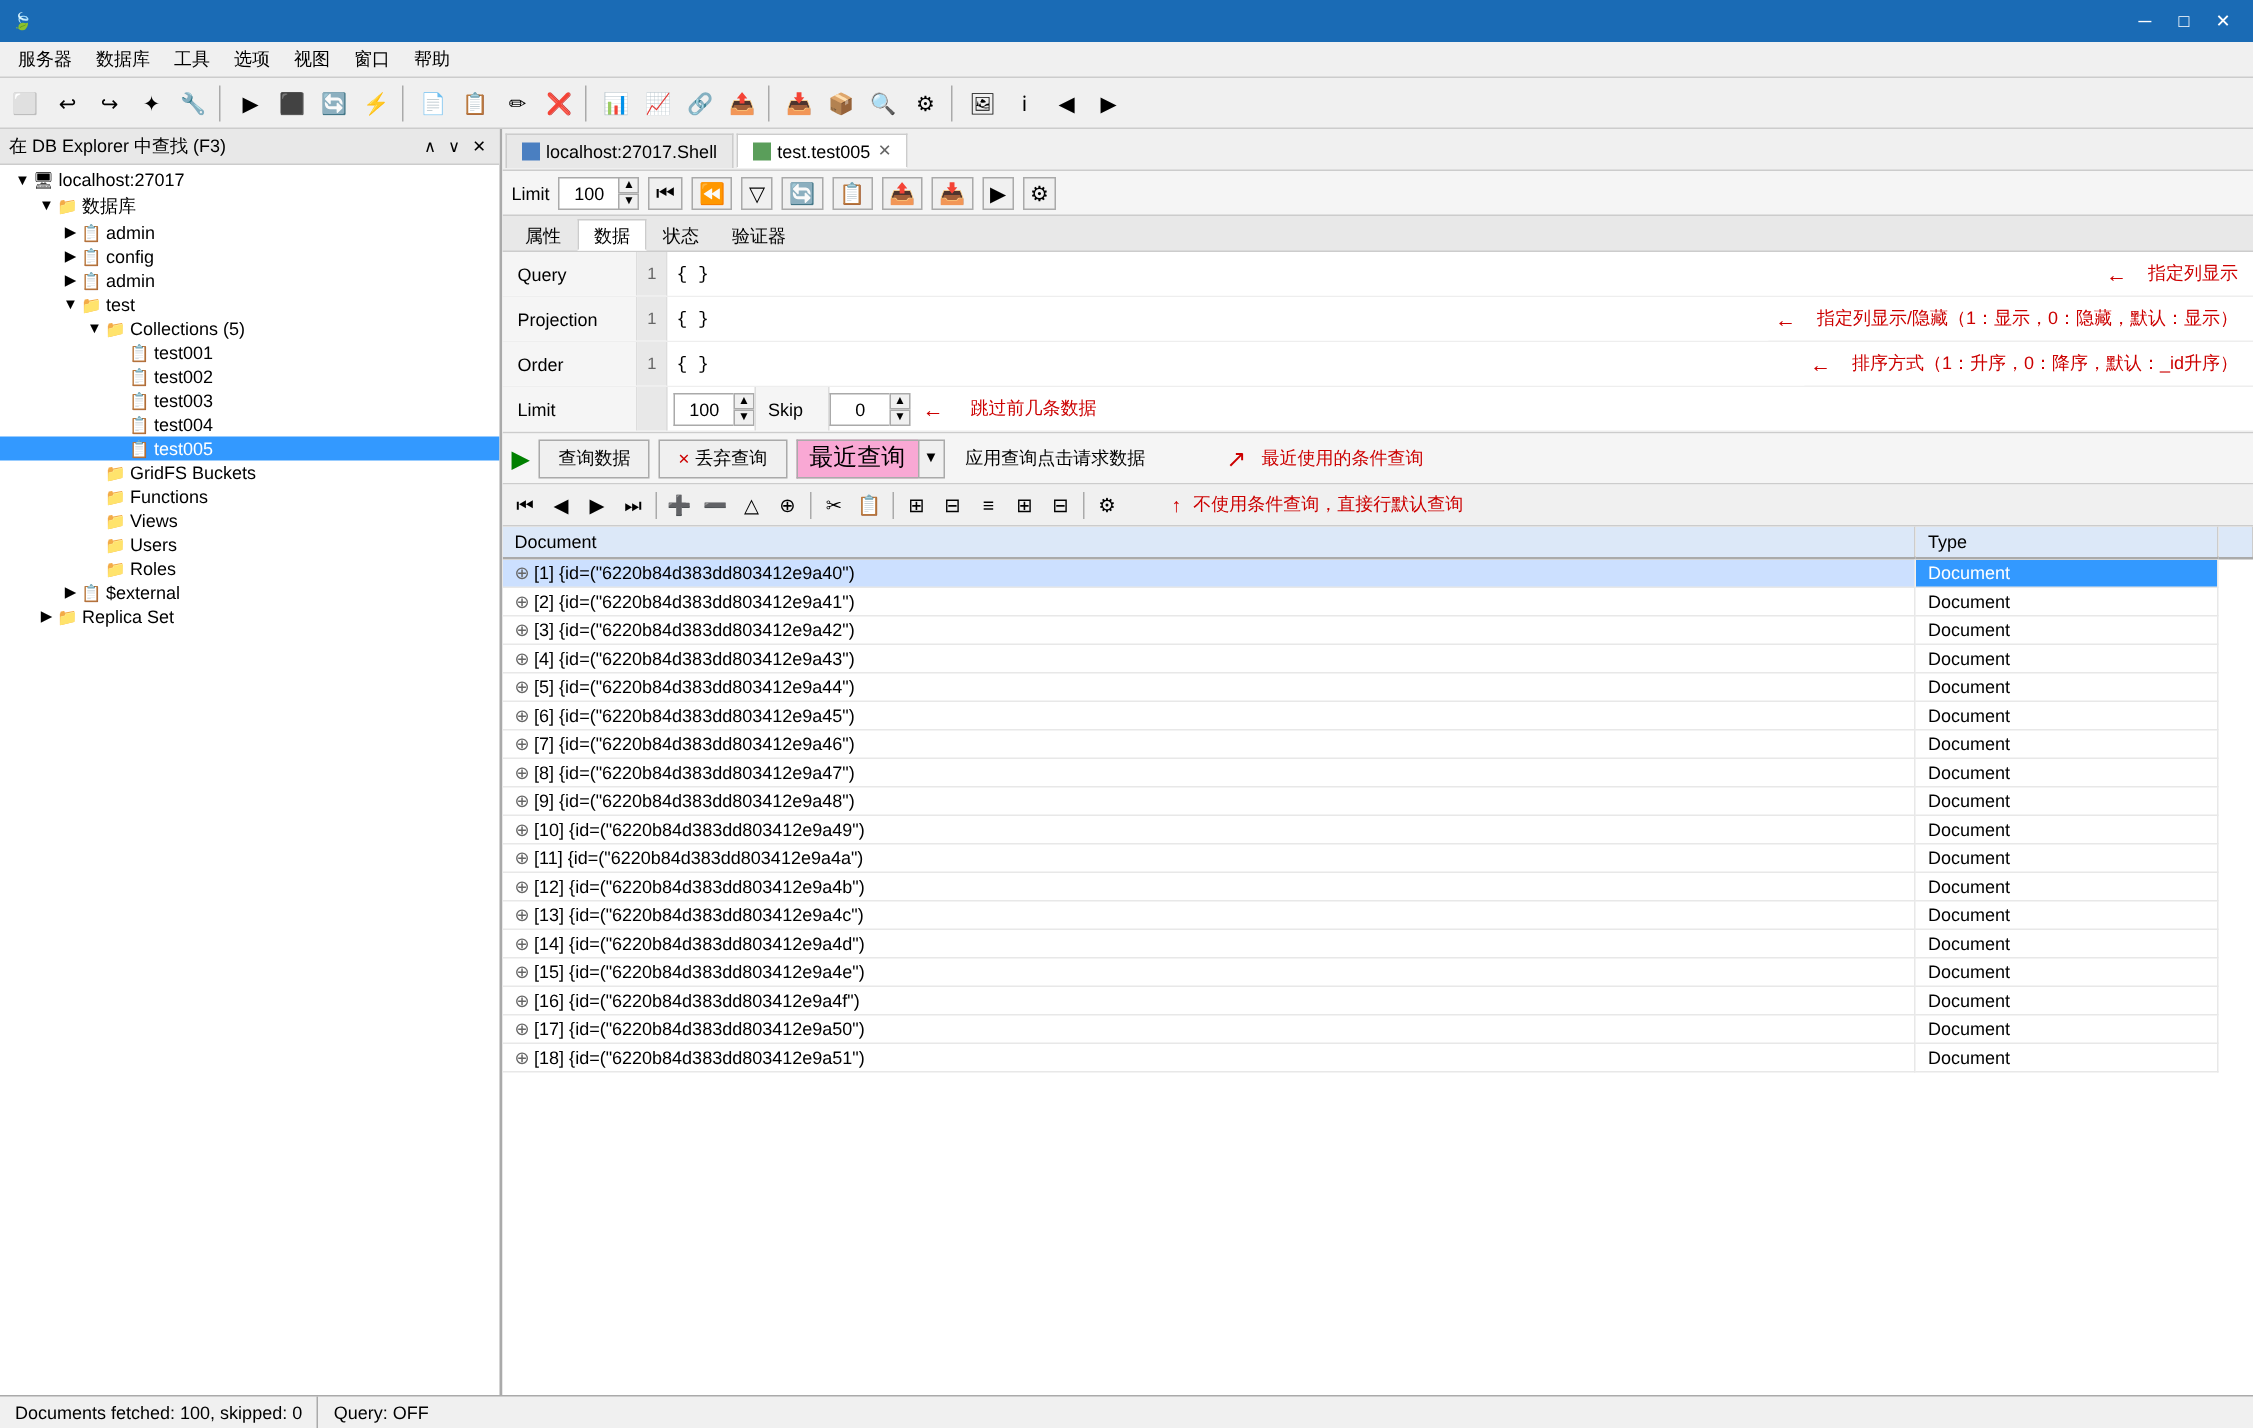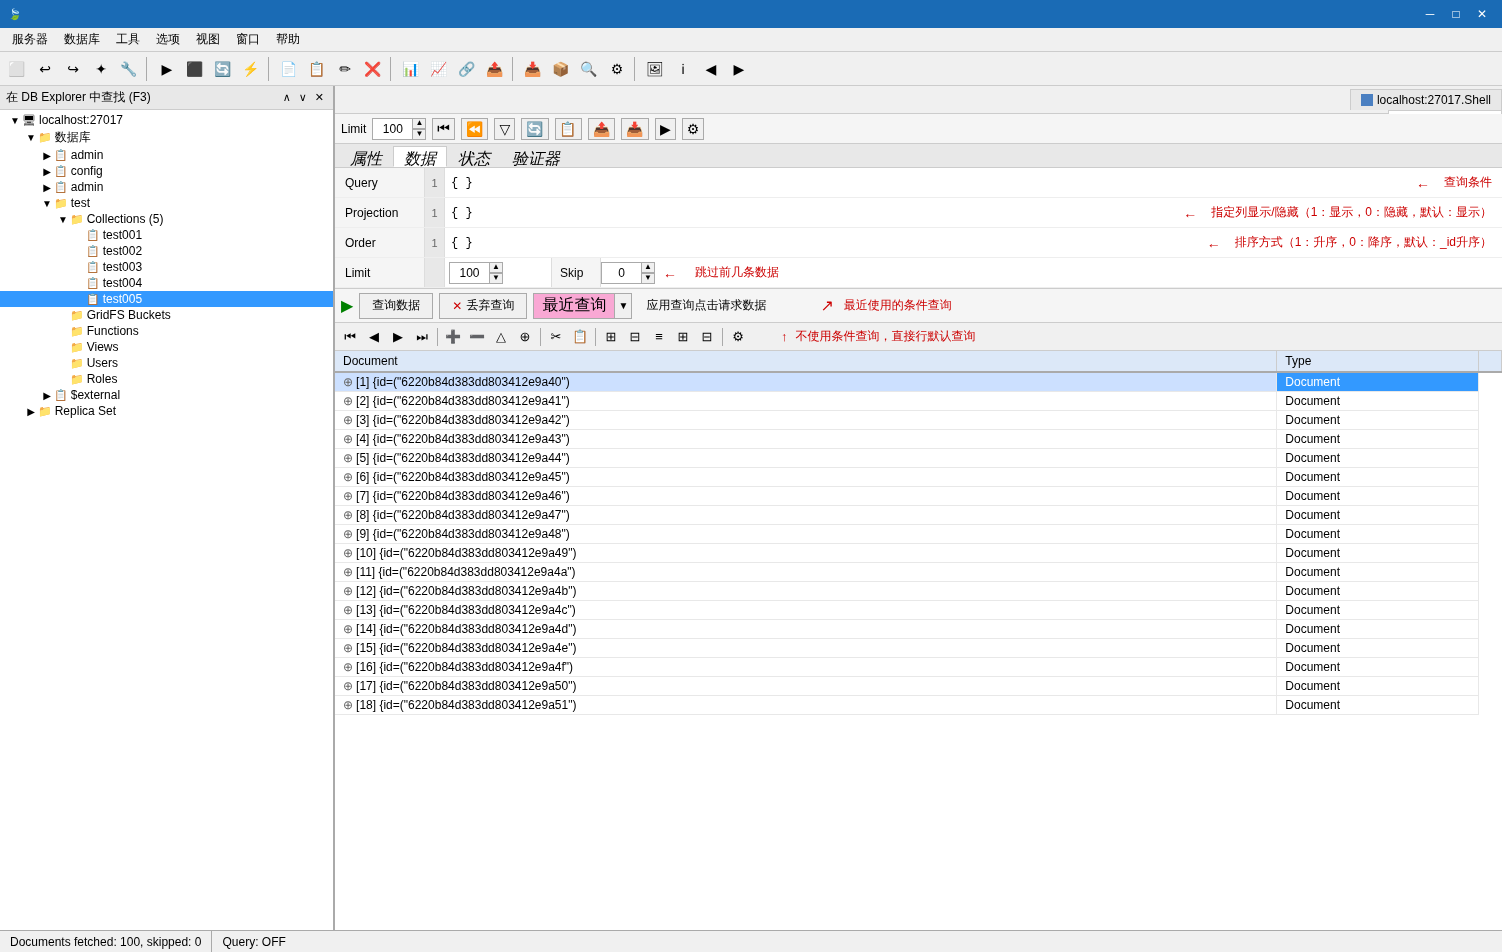--- a/index.html
+++ b/index.html
@@ -32,55 +32,55 @@
     .tree-item { display: flex; align-items: center; padding: 1px 4px; cursor: pointer; white-space: nowrap; }
     .tree-item.selected { background: #3399ff; color: #fff; }
     .tree-icon { margin-right: 3px; font-size: 11px; }
     .tree-label { font-size: 12px; }
     .tree-toggle { width: 14px; display: inline-block; text-align: center; font-size: 10px; cursor: pointer; }
 
     
     #right-panel { flex: 1; display: flex; flex-direction: column; background: #fff; overflow: hidden; }
 
     
-    #tab-bar { background: #f0f0f0; border-bottom: 1px solid #ccc; display: flex; align-items: flex-end; padding: 3px 0 0 0; height: 28px; flex-direction: column; }
+    #tab-bar { background: #f0f0f0; border-bottom: 1px solid #ccc; display: flex; align-items: flex-start; padding: 3px 0 0 0; height: 28px; }
     .tab { display: flex; align-items: center; padding: 3px 10px; border: 1px solid #ccc; border-bottom: none; background: #e8e8e8; cursor: pointer; margin-left: 2px; font-size: 12px; height: 23px; }
     .tab.active { background: #fff; border-bottom: 1px solid #fff; margin-bottom: -1px; }
     .tab-close { margin-left: 5px; cursor: pointer; font-size: 11px; color: #666; }
     .tab-icon { width: 12px; height: 12px; background: #4a7fc1; margin-right: 4px; display: inline-block; }
     .tab-icon-green { background: #5a9e5a; }
 
     
     #query-toolbar { background: #f5f5f5; border-bottom: 1px solid #ccc; display: flex; align-items: center; padding: 3px 6px; gap: 6px; height: 30px; }
     .ql { font-size: 12px; }
     .ql-btn { height: 22px; padding: 0 4px; border: 1px solid #aaa; background: #f0f0f0; cursor: pointer; font-size: 14px; display: flex; align-items: center; }
 
     
     #sub-tabs { background: #e8e8e8; border-bottom: 1px solid #ccc; display: flex; padding: 2px 4px 0; height: 24px; }
-    .sub-tab { padding: 2px 10px; border: 1px solid transparent; cursor: pointer; font-size: 16px; background: transparent; font-style: italic; }
+    .sub-tab { padding: 2px 10px; border: 1px solid transparent; cursor: pointer; font-size: 12px; background: transparent; }
     .sub-tab.active { background: #fff; border: 1px solid #ccc; border-bottom: 1px solid #fff; }
 
     
     #query-form { background: #fff; border-bottom: 1px solid #ccc; padding: 0; }
     .qf-row { display: flex; align-items: center; border-bottom: 1px solid #eee; height: 30px; }
     .qf-label { width: 90px; padding: 0 10px; font-size: 12px; color: #000; background: #f5f5f5; height: 100%; display: flex; align-items: center; border-right: 1px solid #ddd; }
     .qf-num { width: 20px; height: 100%; display: flex; align-items: center; justify-content: center; background: #e8e8e8; border-right: 1px solid #ddd; font-size: 11px; color: #666; }
     .qf-input { flex: 1; height: 100%; border: none; outline: none; padding: 0 6px; font-size: 12px; font-family: 'Courier New', monospace; }
     .qf-annotation { color: #cc0000; font-size: 12px; padding: 0 10px; white-space: nowrap; }
     .qf-arrow { color: #cc0000; font-size: 14px; margin: 0 4px; }
 
     
     .qf-row-limit { display: flex; align-items: center; border-bottom: 1px solid #eee; height: 30px; padding: 0 0; }
     .qf-limit-label { width: 90px; padding: 0 10px; font-size: 12px; background: #f5f5f5; height: 100%; display: flex; align-items: center; border-right: 1px solid #ddd; }
     .qf-limit-num { width: 20px; height: 100%; display: flex; align-items: center; justify-content: center; background: #e8e8e8; border-right: 1px solid #ddd; font-size: 11px; color: #666; }
-    .qf-skip-label { width: 50px; padding: 0 8px; font-size: 12px; background: #f5f5f5; height: 100%; display: flex; align-items: center; border-right: 1px solid #ddd; border-left: 1px solid #ddd; margin-left: 48px; }
+    .qf-skip-label { width: 50px; padding: 0 8px; font-size: 12px; background: #f5f5f5; height: 100%; display: flex; align-items: center; border-right: 1px solid #ddd; border-left: 1px solid #ddd; }
 
     
     #action-bar { display: flex; align-items: center; background: #f5f5f5; border-bottom: 1px solid #ccc; height: 34px; padding: 0 6px; gap: 6px; }
-    .action-btn { height: 26px; padding: 0 12px; border: 1px solid #aaa; background: #f0f0f0; cursor: pointer; font-size: 12px; display: flex; align-items: center; gap: 4px; }
+    .action-btn { height: 26px; padding: 0 12px; border: 1px solid #aaa; background: #f0f0f0; cursor: pointer; font-size: 12px; display: flex; align-items: center; gap: 4px; font-family: Liberation Mono, monospace; }
     .recent-dropdown { display: flex; }
     .recent-btn { height: 26px; padding: 0 8px; border: 1px solid #aaa; background: #f9a8d4; cursor: pointer; font-size: 16px; border-right: none; display: flex; align-items: center; }
     .recent-arrow-btn { height: 26px; width: 18px; border: 1px solid #aaa; background: #f0f0f0; cursor: pointer; font-size: 10px; display: flex; align-items: center; justify-content: center; }
 
     
     #data-toolbar { background: #f0f0f0; border-bottom: 1px solid #ccc; display: flex; align-items: center; padding: 2px 4px; height: 28px; gap: 2px; }
     .dt-btn { width: 22px; height: 22px; border: 1px solid transparent; background: transparent; cursor: pointer; display: flex; align-items: center; justify-content: center; font-size: 13px; }
     .dt-sep { width: 1px; height: 18px; background: #aaa; margin: 0 2px; }
     .dt-anno { color: #cc0000; font-size: 12px; padding: 0 6px; }
     .dt-arrow { color: #cc0000; font-size: 13px; }
@@ -321,21 +321,21 @@
       <div class="sub-tab">验证器</div>
     </div>
 
     <div id="query-form">
 
       <div class="qf-row">
         <div class="qf-label">Query</div>
         <div class="qf-num">1</div>
         <input class="qf-input" value="{ }" style="">
         <span class="qf-arrow">←</span>
-        <span class="qf-annotation anno-red">查询条件</span>
+        <span class="qf-annotation anno-red">指定列显示</span>
       </div>
 
       <div class="qf-row">
         <div class="qf-label">Projection</div>
         <div class="qf-num">1</div>
         <input class="qf-input" value="{ }" style="">
         <span class="qf-arrow">←</span>
         <span class="qf-annotation anno-red">指定列显示/隐藏（1：显示，0：隐藏，默认：显示）</span>
       </div>
 

